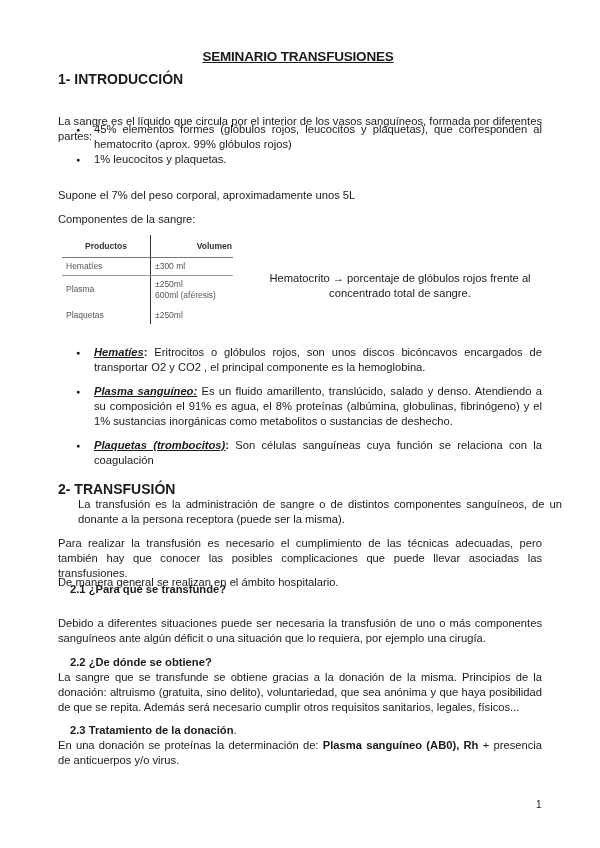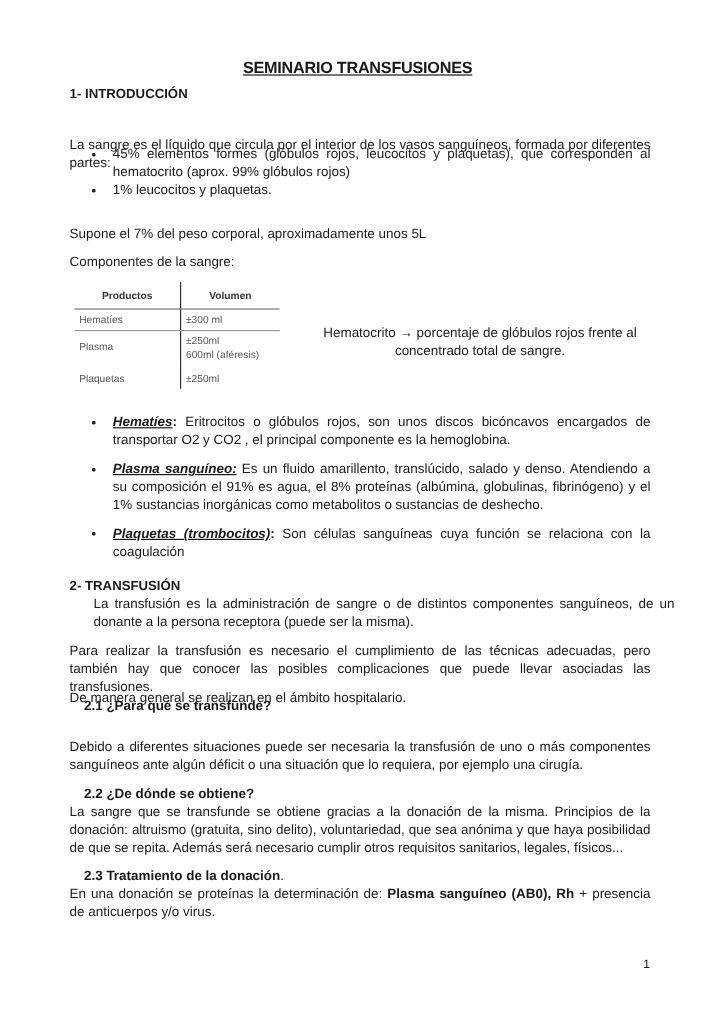--- a/index.html
+++ b/index.html
@@ -2,35 +2,35 @@
 <html><head>
 <meta charset="utf-8">
 <style>
   html, body { margin: 0; padding: 0; background: #ffffff; }
   body { width: 600px; height: 848px; position: relative; overflow: hidden;
          font-family: "Liberation Sans", sans-serif; color: #1a1a1a; font-size: 11.2px; line-height: 15px; }
   .page { position: absolute; left: 0; top: 0; width: 600px; height: 848px; }
   .abs { position: absolute; }
   .title { left: 0; width: 596px; top: 49px; text-align: center; font-weight: bold; font-size: 13.5px;
            text-decoration: underline; letter-spacing: -0.2px; }
-  .h1 { font-weight: bold; font-size: 11px; }
+  .h1 { font-weight: bold; font-size: 14px; }
   .para { left: 58px; width: 484px; text-align: justify; }
   .bullets { left: 76px; width: 466px; margin: 0; padding: 0; list-style: none; }
   .bullets li { position: relative; padding-left: 18px; text-align: justify; }
   .bullets li::before { content: "\25CF"; position: absolute; left: 0; top: 0; font-size: 7px; }
   .bul-big li { margin-bottom: 9px; }
   .bl { font-weight: bold; font-style: italic; text-decoration: underline; }
   .h2 { left: 70px; font-weight: bold; }
   table.comp { position: absolute; left: 62px; top: 235px; border-collapse: collapse; font-size: 8.5px;
                color: #555; line-height: 11px; }
   table.comp th { font-weight: bold; color: #333; height: 20px; border-bottom: 1.5px solid #777; }
   table.comp td { padding: 3px 4px; vertical-align: top; }
   table.comp th:first-child, table.comp td:first-child { width: 80px; text-align: left; border-right: 1.5px solid #333; }
   table.comp th:first-child { text-align: center; }
-  table.comp th:last-child { width: 80px; text-align: center; }
+  table.comp th:last-child { width: 80px; text-align: right; }
   table.comp tr.sep td { border-bottom: 1px solid #999; }
   .side-note { left: 255px; width: 290px; top: 271px; text-align: center; }
   .pagenum { left: 536px; top: 797px; font-size: 10px; }
 </style>
 </head>
 <body>
 
 <div class="page">
 
   <div class="abs title">SEMINARIO TRANSFUSIONES</div>

